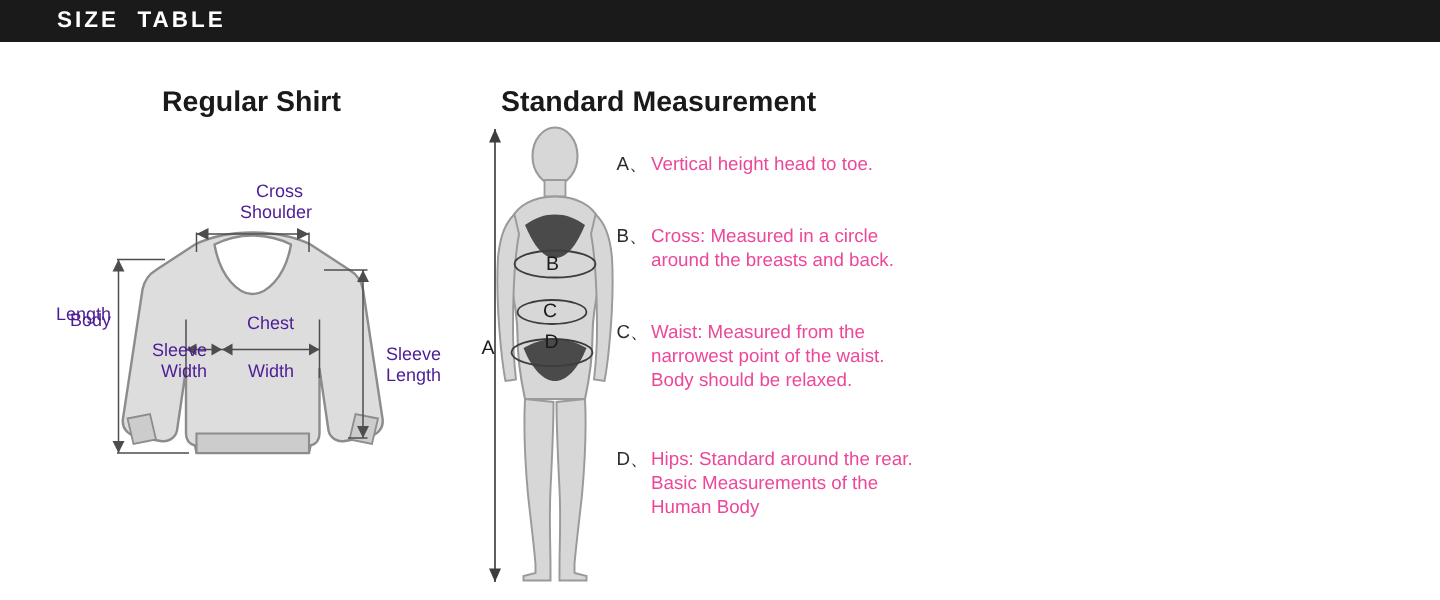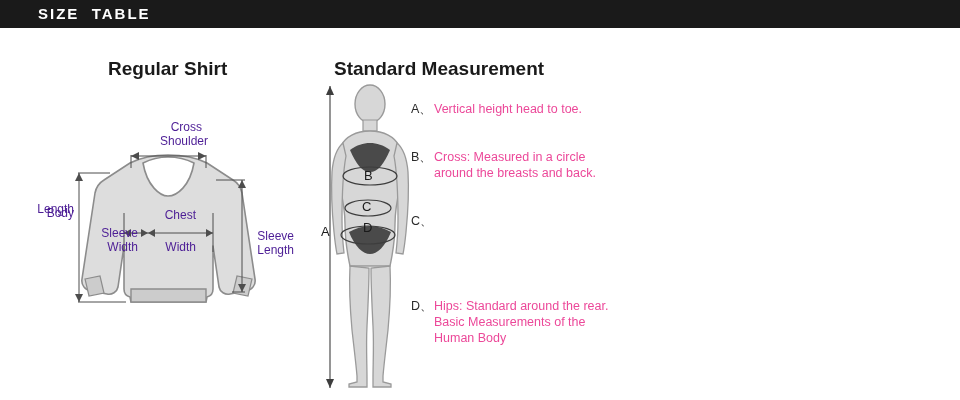--- a/index.html
+++ b/index.html
@@ -268,17 +268,18 @@
   <div class="measure-letter" style="left:362px; top:199px;">C</div>
   <div class="measure-letter" style="left:363px; top:220px;">D</div>
 
   <div class="desc-key" style="left:411px; top:101px;">A、</div>
   <div class="desc-item" style="left:434px; top:101px;">Vertical height head to toe.</div>
 
   <div class="desc-key" style="left:411px; top:149px;">B、</div>
   <div class="desc-item" style="left:434px; top:149px;">Cross: Measured in a circle around the breasts and back.</div>
 
   <div class="desc-key" style="left:411px; top:213px;">C、</div>
+  <div class="desc-item" style="left:434px; top:213px;">Waist: Measured from the narrowest point of the waist. Body should be relaxed.</div>
 
   <div class="desc-key" style="left:411px; top:298px;">D、</div>
   <div class="desc-item" style="left:434px; top:298px;">Hips: Standard around the rear. Basic Measurements of the Human Body</div>
 
 </div>
 
 </body></html>

